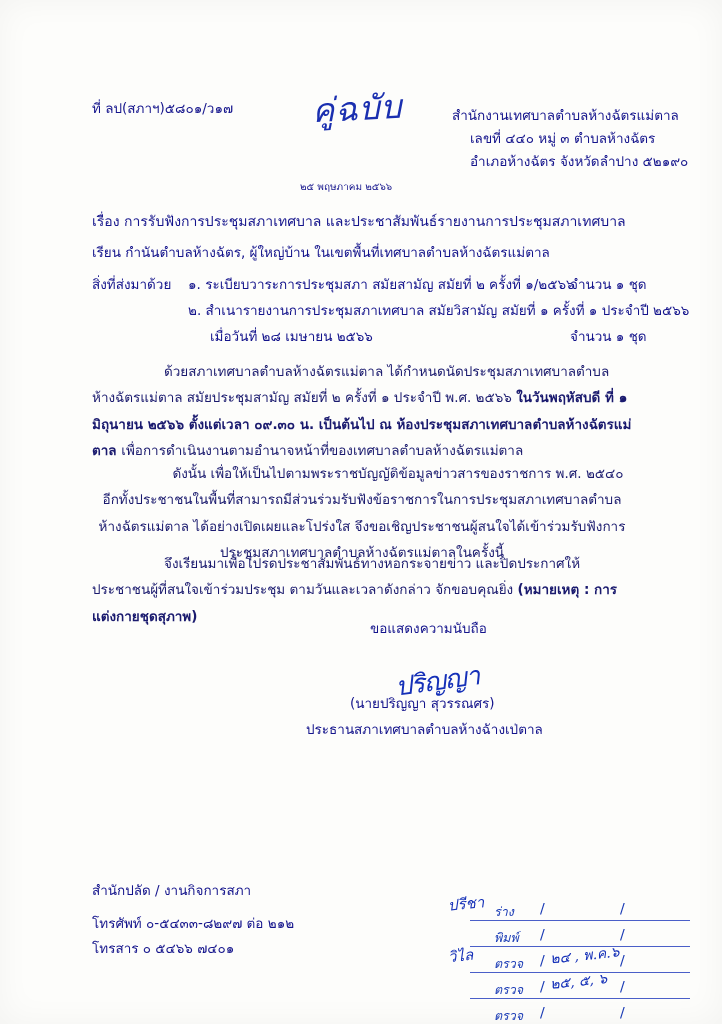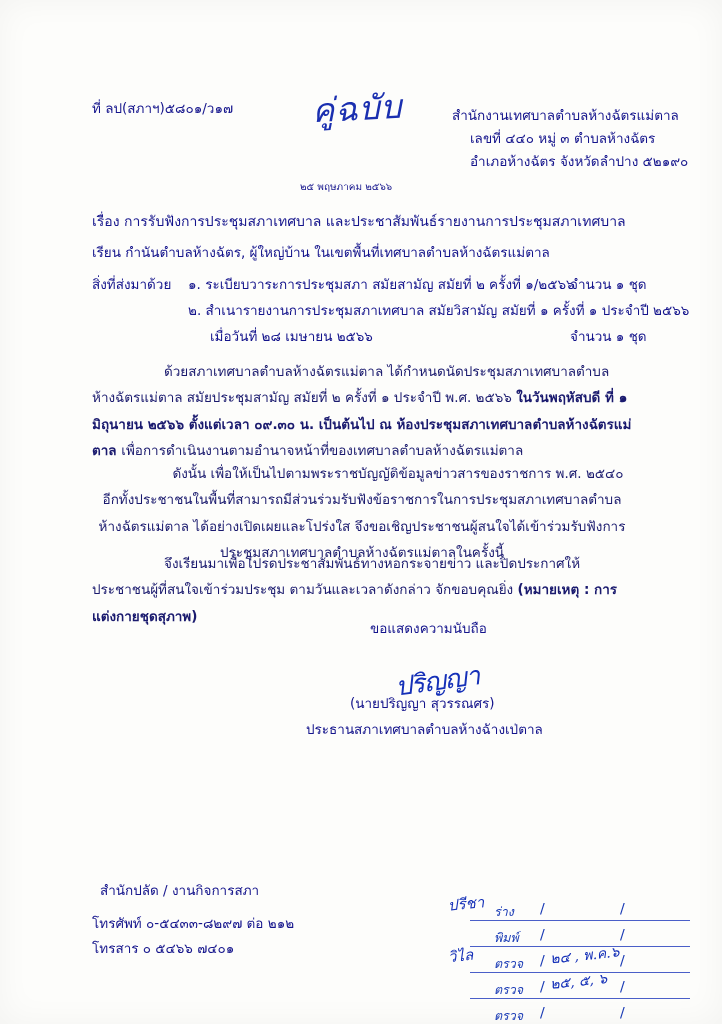--- a/index.html
+++ b/index.html
@@ -164,21 +164,21 @@
   }
   .sig-title {
     position: absolute;
     left: 306px;
     top: 723px;
     font-size: 13.5px;
   }
 
   .footer-office {
     position: absolute;
-    left: 100px;
+    left: 92px;
     top: 884px;
     font-size: 13.5px;
   }
   .footer-tel {
     position: absolute;
     left: 92px;
     top: 917px;
     font-size: 13.5px;
   }
   .footer-fax {

